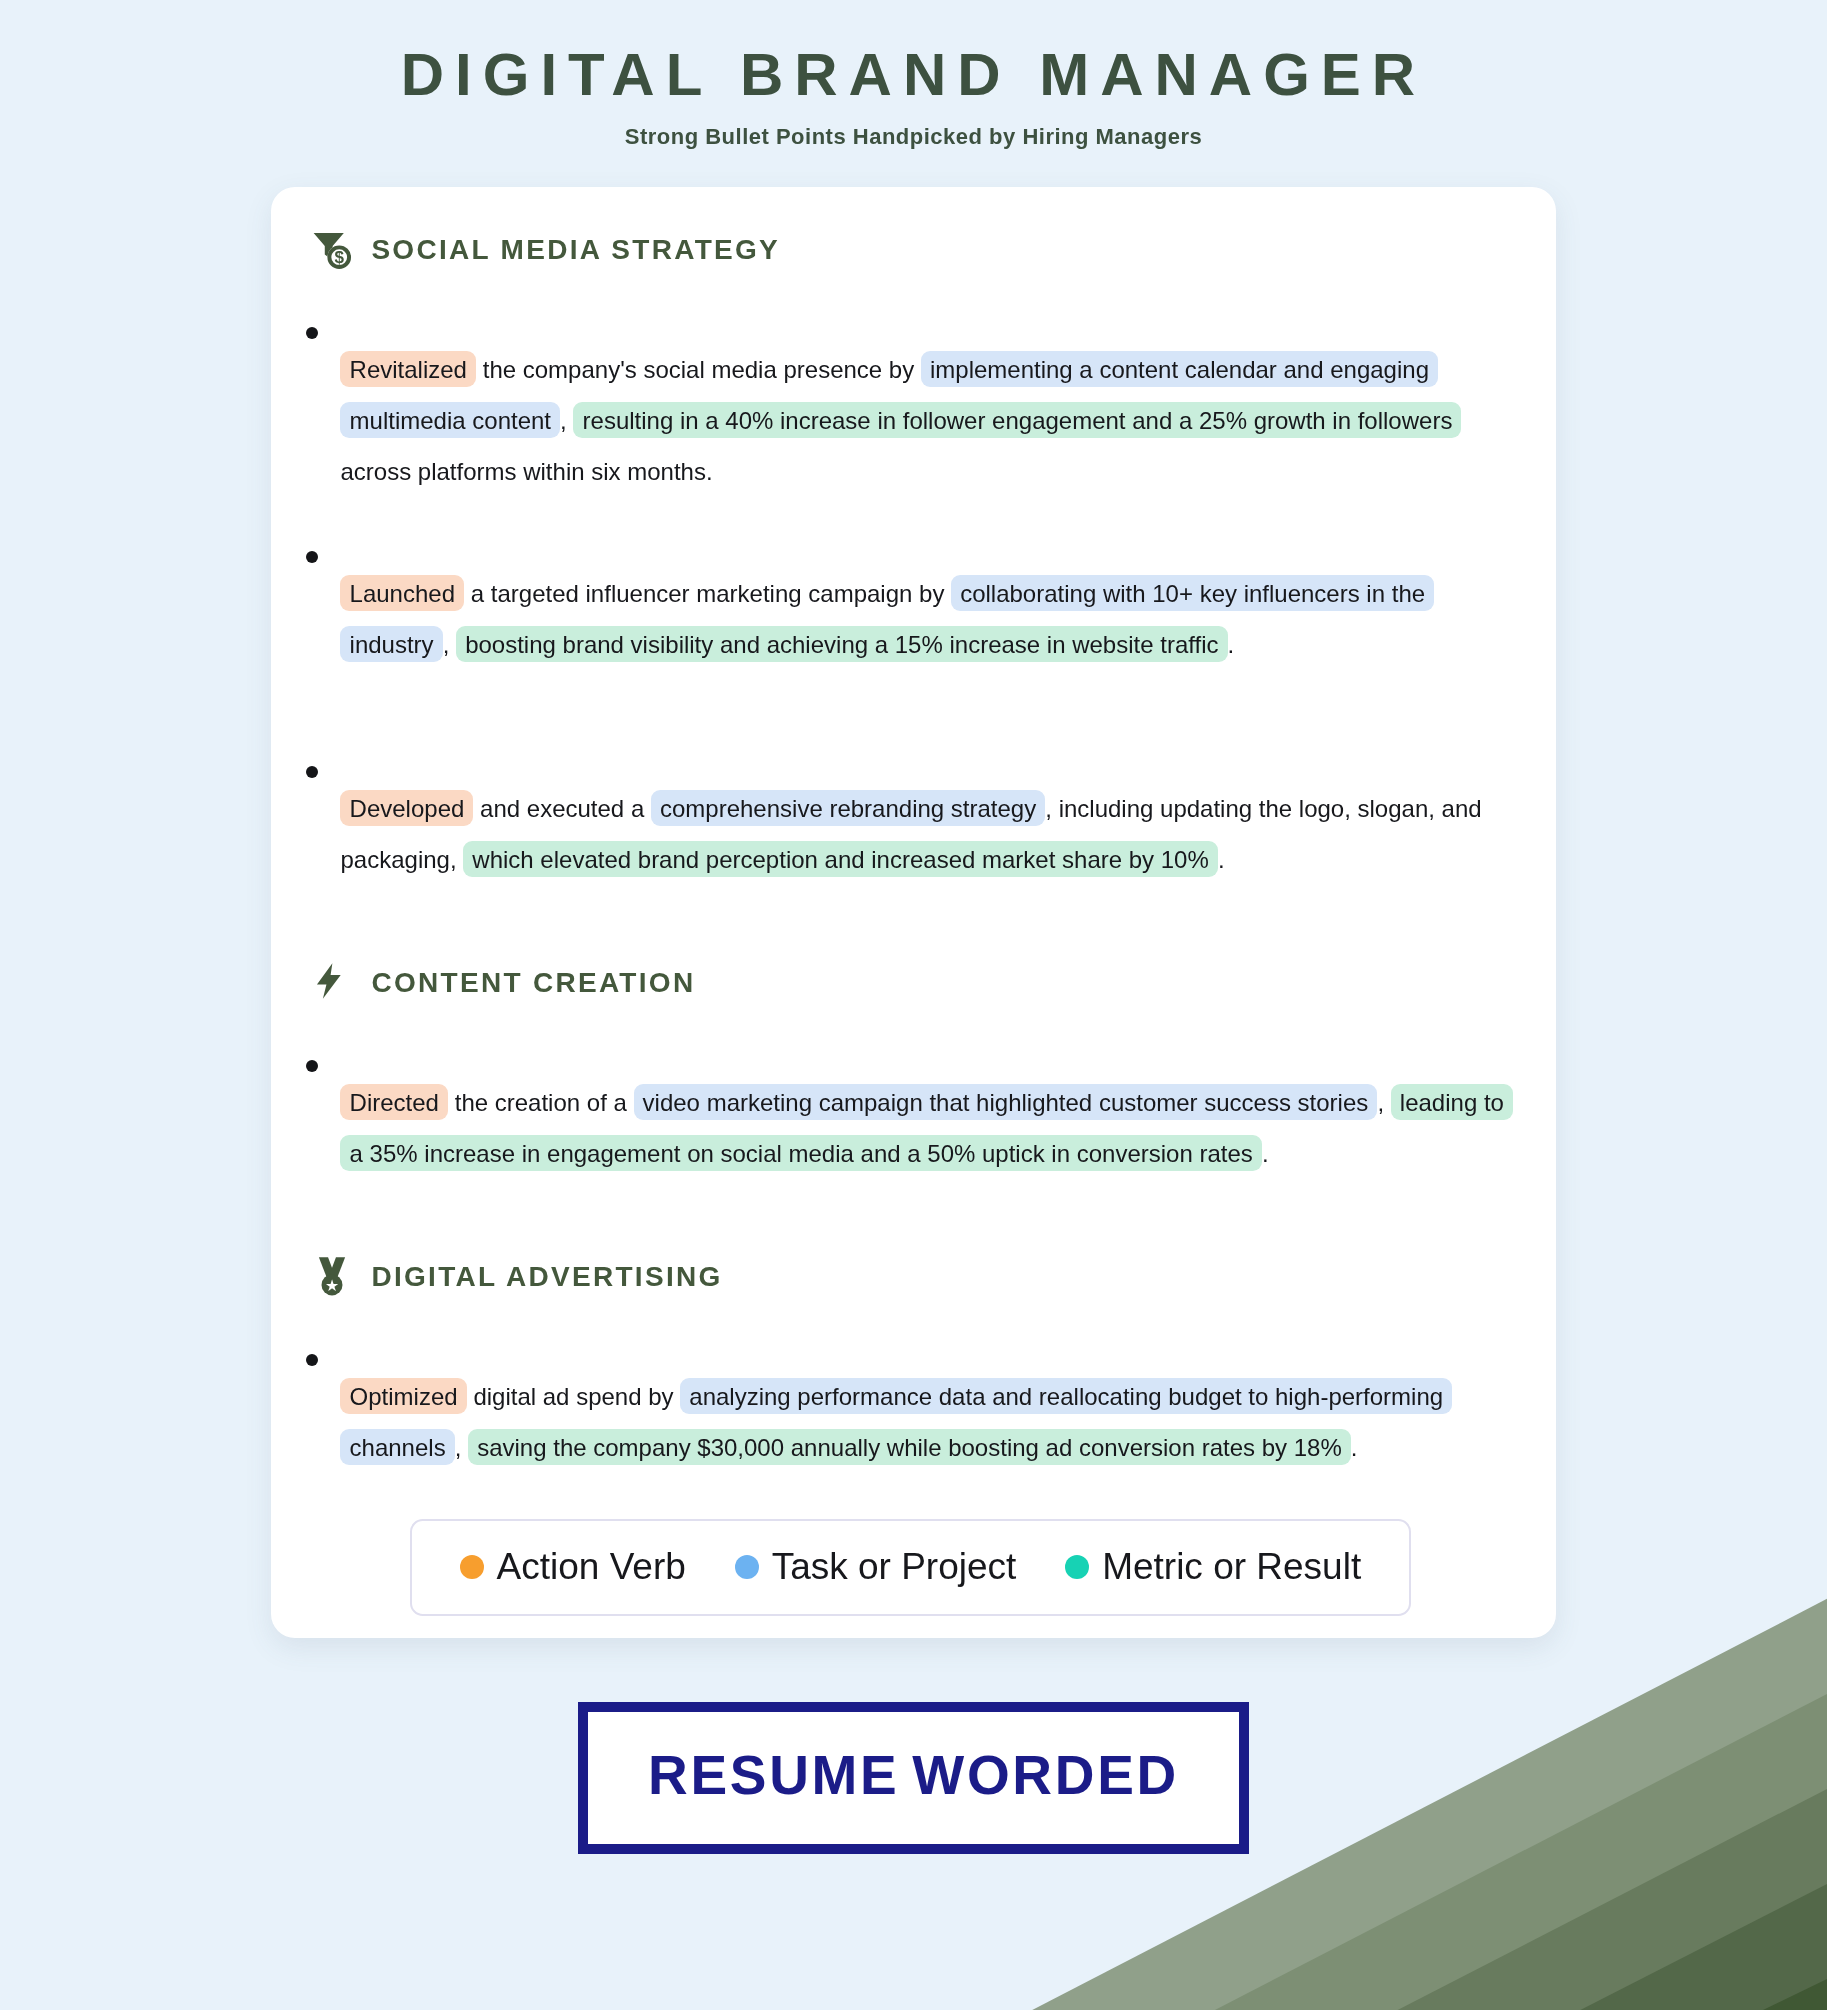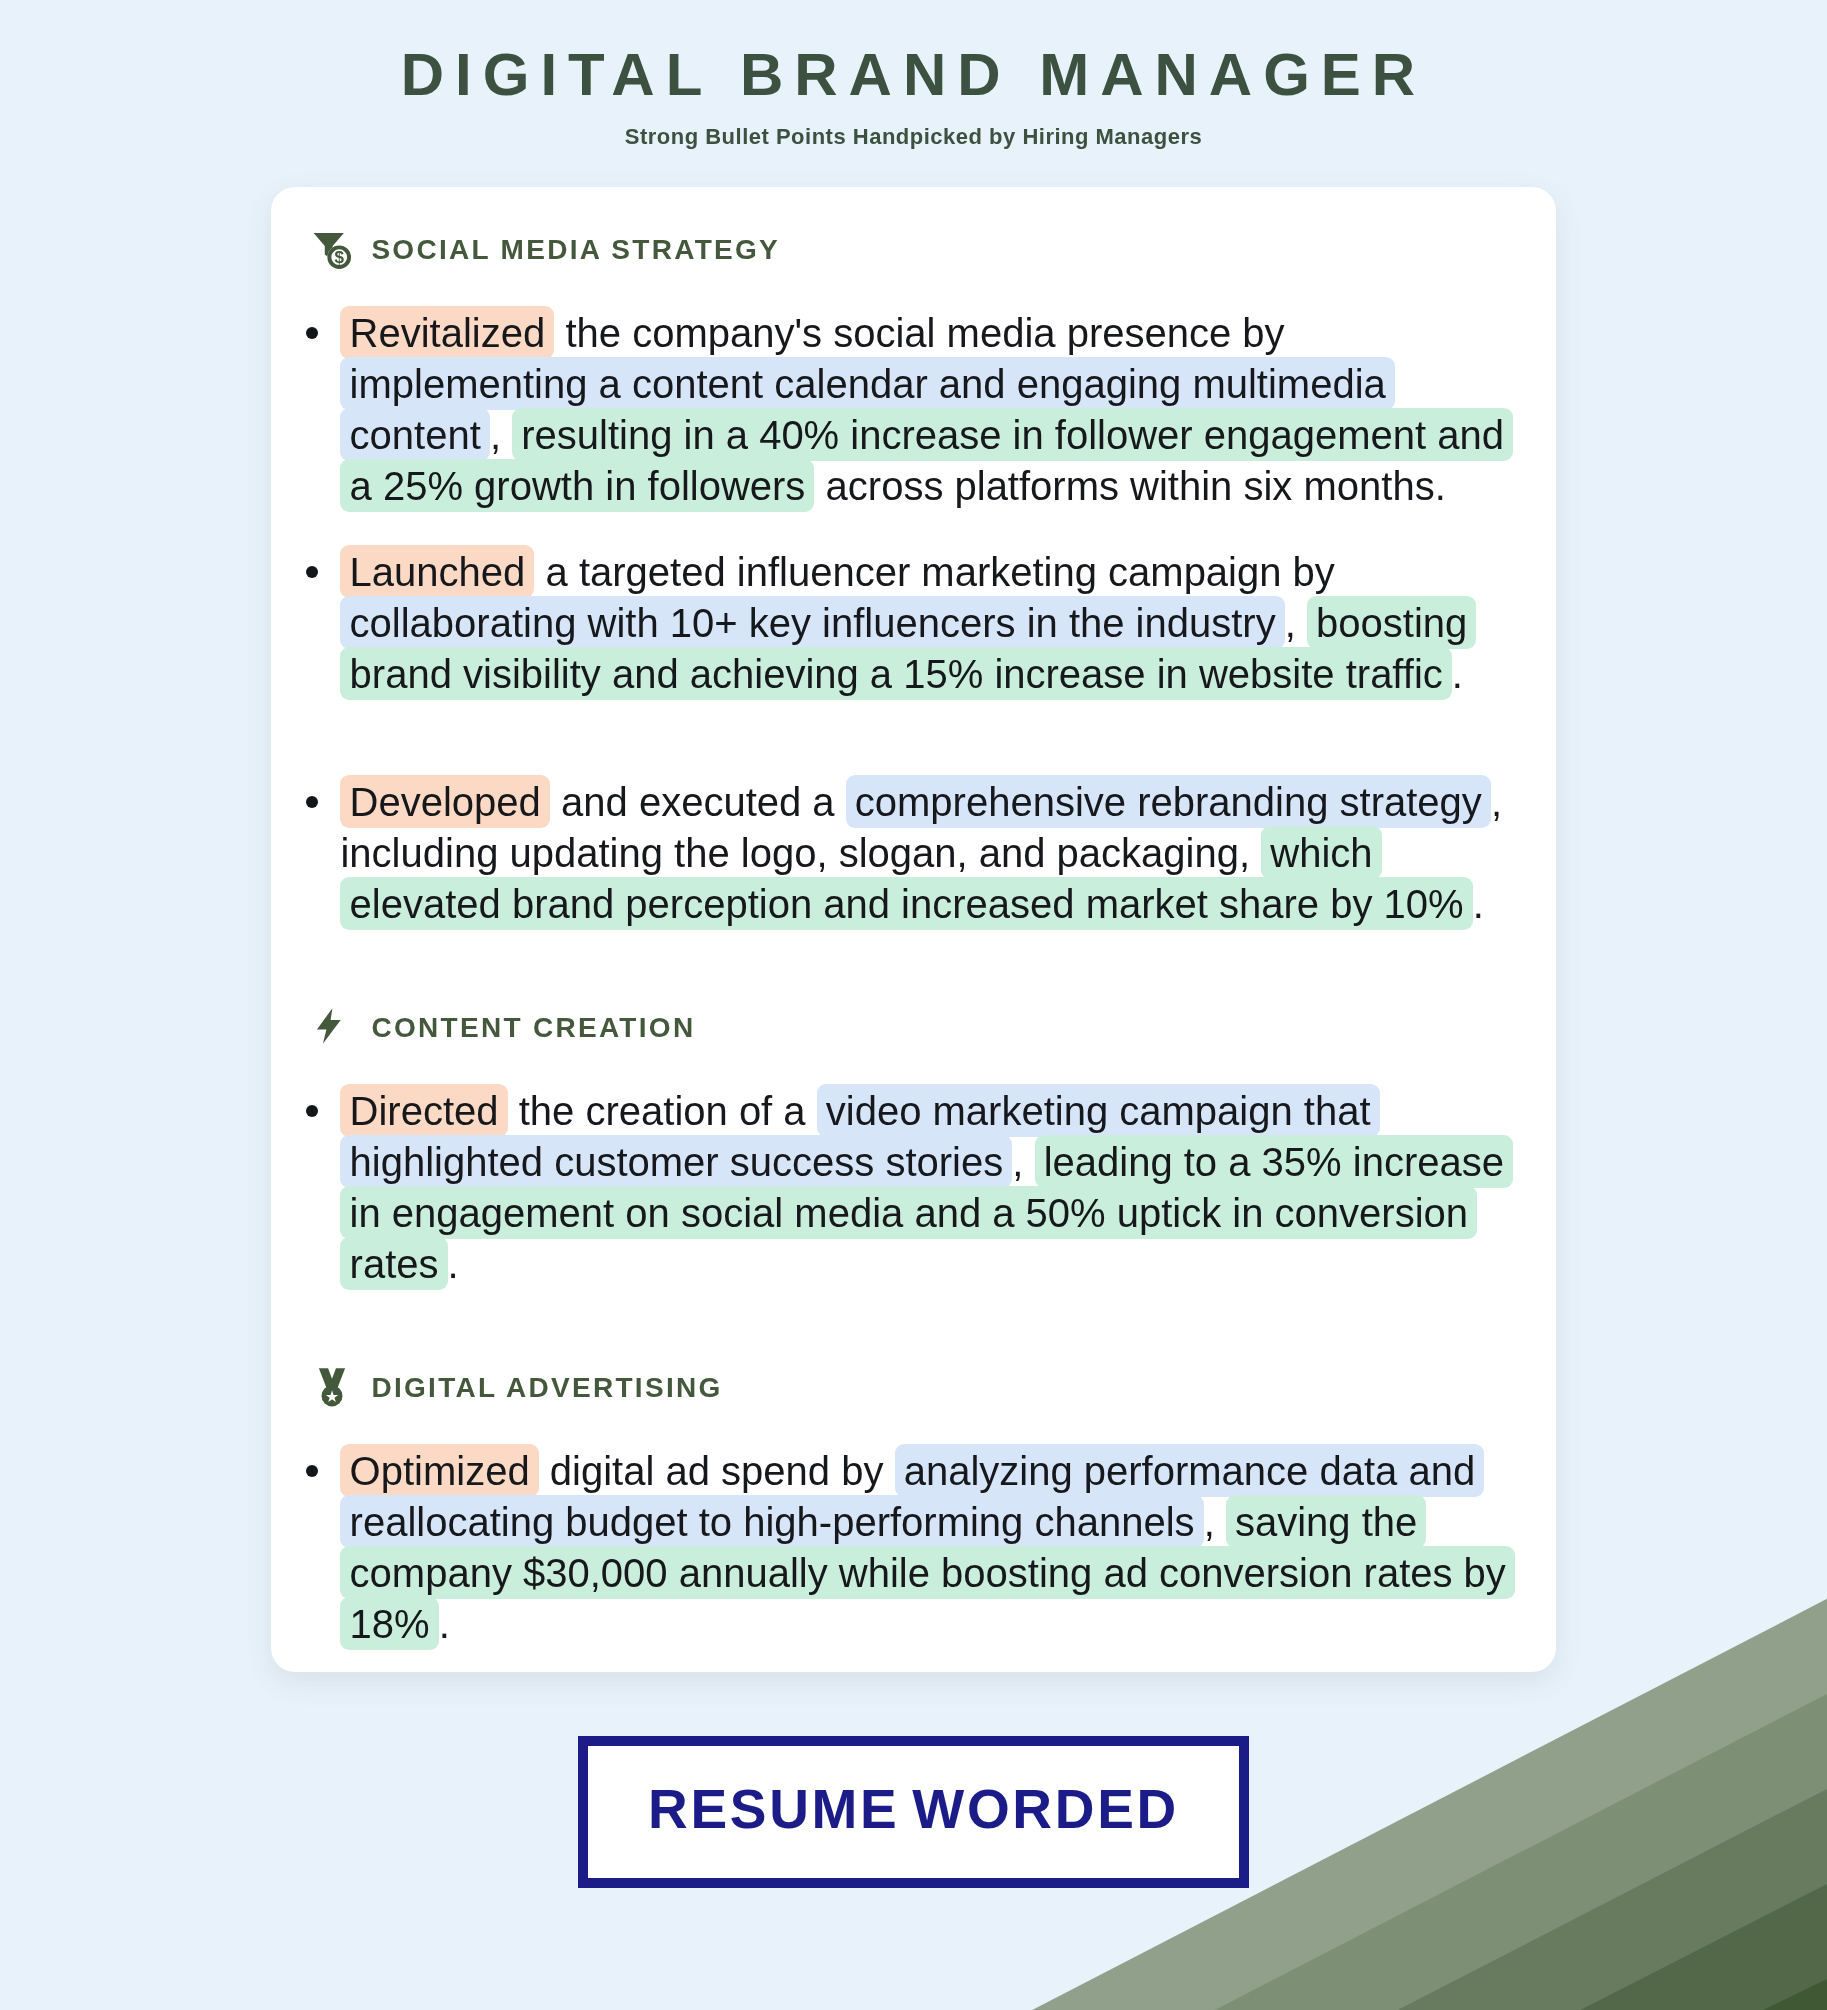--- a/index.html
+++ b/index.html
@@ -40,21 +40,21 @@
     font-size:28px; font-weight:bold; letter-spacing:2.3px;
     color:var(--accent,#44583C);
   }
 
   .bullet { display:flex; align-items:flex-start; margin-bottom:35px; }
   .bullet:last-child { margin-bottom:0; }
   .bullet-dot {
     width:12.8px; height:12.8px; border-radius:50%; background:#141518;
     flex:0 0 12.8px; margin:19px 22px 0 3.7px;
   }
-  .bullet-text { font-size:40px; line-height:51px; max-width:1215px; }
+  .bullet-text { font-size:24px; line-height:51px; max-width:1215px;margin-top:36px; }
   .hl {
     padding:4.6px 9.1px; border-radius:9.1px;
     box-decoration-break:clone; -webkit-box-decoration-break:clone;
   }
   .hl-action { background:var(--c-action,#FBD9C4); }
   .hl-task   { background:var(--c-task,#D6E5F8); }
   .hl-metric { background:var(--c-metric,#C9EEDC); }
 
   .legend-box {
     margin:46px auto 0; width:fit-content;
@@ -149,20 +149,34 @@
         </div>
         <div class="bullet-list">
           <div class="bullet">
             <span class="bullet-dot"></span>
             <p class="bullet-text"><span class="hl hl-action">Optimized</span><span> digital ad spend by </span><span class="hl hl-task">analyzing performance data and reallocating budget to high-performing channels</span><span>, </span><span class="hl hl-metric">saving the company $30,000 annually while boosting ad conversion rates by 18%</span><span>.</span></p>
           </div>
         </div>
       </section>
     </div>
 
+  <div class="legend-box" id="legend">
+      <div class="legend-item">
+        <span class="legend-dot" style="background: rgb(247, 158, 46);"></span>
+        <span class="legend-label">Action Verb</span>
+      </div>
+      <div class="legend-item">
+        <span class="legend-dot" style="background: rgb(108, 178, 241);"></span>
+        <span class="legend-label">Task or Project</span>
+      </div>
+      <div class="legend-item">
+        <span class="legend-dot" style="background: rgb(23, 210, 180);"></span>
+        <span class="legend-label">Metric or Result</span>
+      </div>
+    </div>
 </main>
 
 <div class="brand-badge">
   <div class="brand-name">
     <span class="brand-primary">RESUME</span><span class="brand-secondary">WORDED</span>
   </div>
 </div>
 
 
 </body></html>

